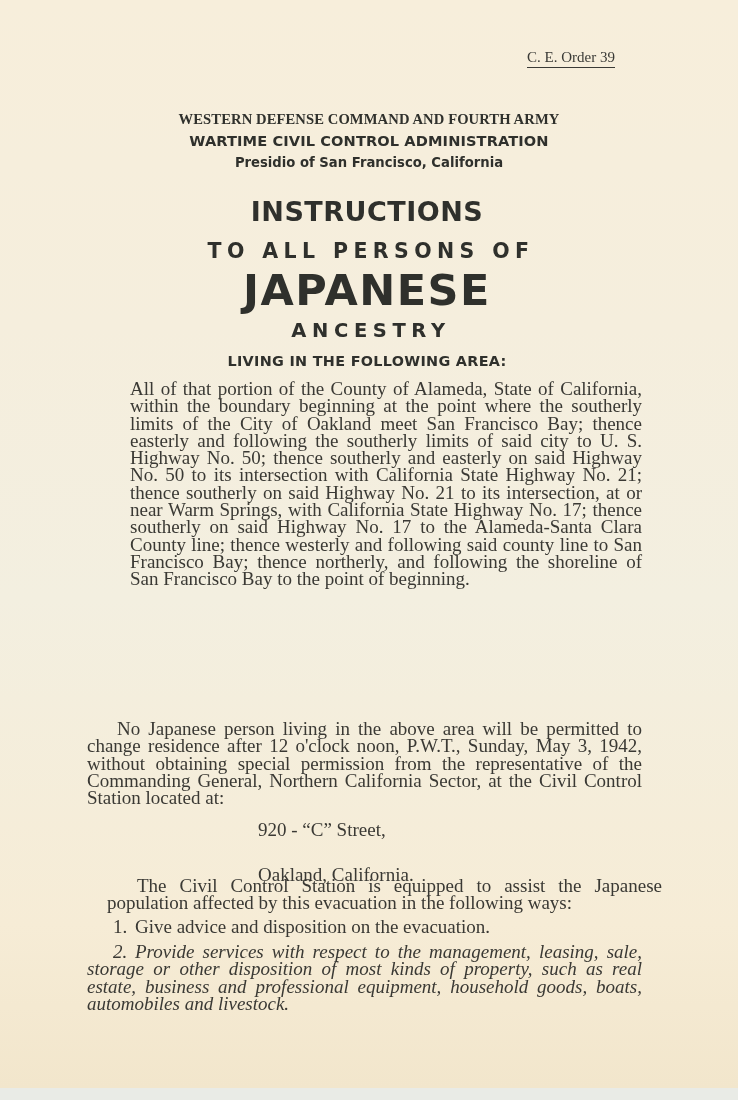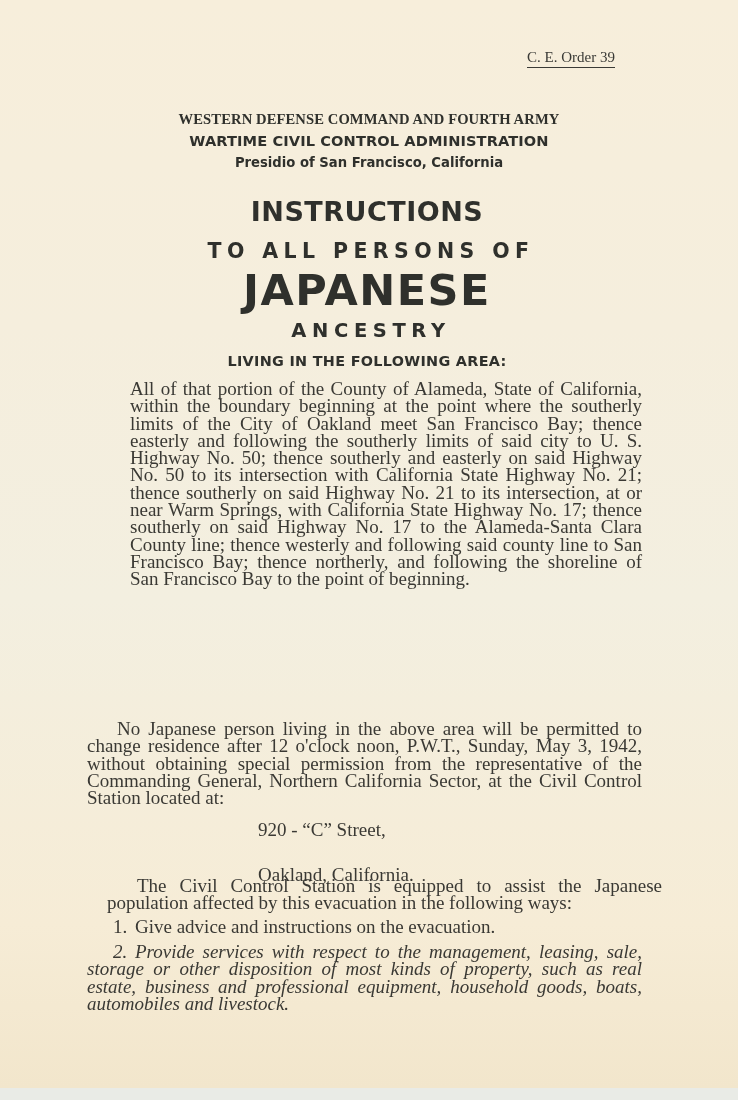--- a/index.html
+++ b/index.html
@@ -113,19 +113,19 @@
   <div class="serif para p2">No Japanese person living in the above area will be permitted to change residence after 12 o'clock noon, P.W.T., Sunday, May 3, 1942, without obtaining special permission from the representative of the Commanding General, Northern California Sector, at the Civil Control Station located at:</div>
 
   <div class="serif address">
     <span class="line">920 - “C” Street,</span>
     <span class="line">Oakland, California.</span>
   </div>
 
   <div class="serif para p4">The Civil Control Station is equipped to assist the Japanese population affected by this evacuation in the following ways:</div>
 
   <div class="serif list-item li1">
-    <span class="num">1.</span><span>Give advice and instructions on the evacuation.</span>
+    <span class="num">1.</span><span>Give advice and disposition on the evacuation.</span>
   </div>
   <div class="serif list-item li2">
     <span class="num">2.</span><span>Provide services with respect to the management, leasing, sale, storage or other disposition of most kinds of property, such as real estate, business and professional equipment, household goods, boats, automobiles and livestock.</span>
   </div>
 
 </div>
 
 </body></html>

